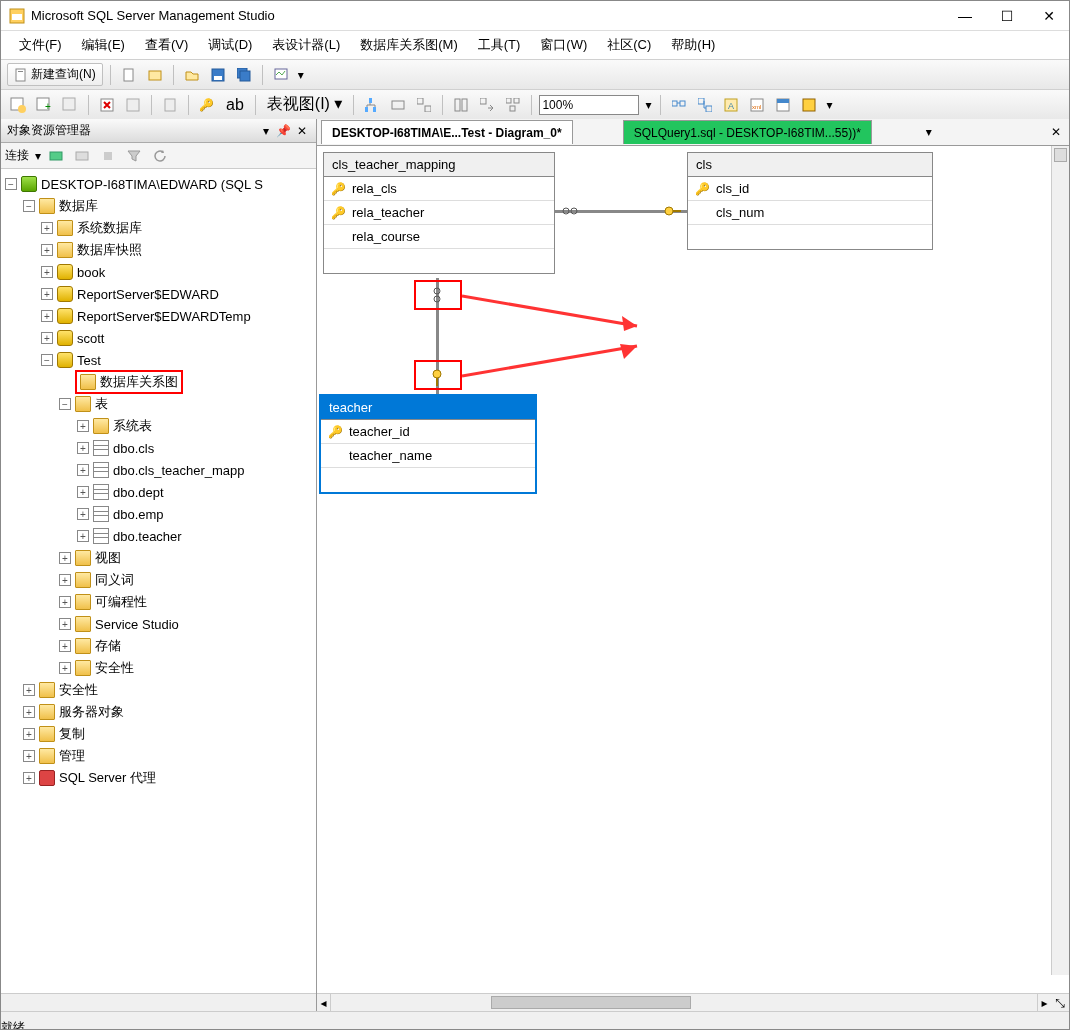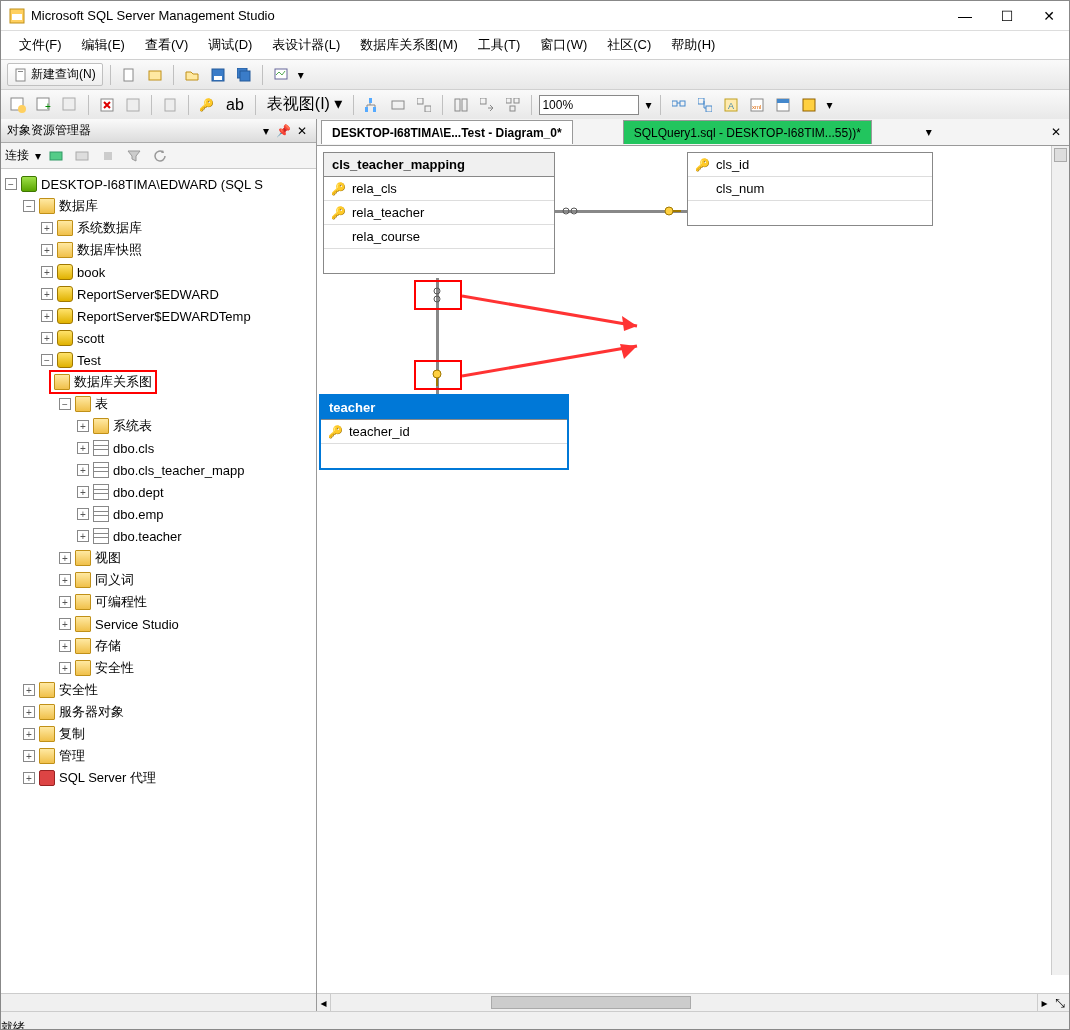--- a/index.html
+++ b/index.html
@@ -57,21 +57,21 @@
 .tab { height: 24px; padding: 3px 10px; border: 1px solid #999; border-bottom: none; background: #22c55e; margin-right: 2px; cursor: pointer; font-size: 12px; display:flex; align-items:center; }
 .tab.active { background: #fff; font-weight: bold; }
 .tabs .tab-close { margin-left: auto; padding: 2px 4px; cursor:pointer; }
 .tabs .tab-dd { padding: 2px 4px; cursor:pointer; }
 
 .diagram-canvas { flex: 1; background: #fff; position: relative; overflow: hidden; border-top: 1px solid #999; }
 
 
 .db-table { position: absolute; border: 1px solid #888; background: #fff; font-size: 13px; }
 .db-table.selected { border: 2px solid #0078d7; }
-.db-table .t-head { background: #f0f0f0; padding: 4px 8px; font-weight: bold; border-bottom: 1px solid #888; }
+.db-table .t-head { background: #f0f0f0; padding: 4px 8px; font-weight: normal; border-bottom: 1px solid #888; }
 .db-table.selected .t-head { background: #0078d7; color: #fff; }
 .db-table .t-row { padding: 3px 8px 3px 8px; border-bottom: 1px solid #ddd; display: flex; align-items: center; height: 24px; }
 .db-table .t-row:last-child { border-bottom: none; }
 .key-icon { width: 14px; height: 14px; margin-right: 6px; color: #c09018; font-size: 12px; display:inline-flex; align-items:center; justify-content:center; flex-shrink:0;}
 .key-icon.blank { visibility: hidden; }
 
 .red-box { position: absolute; border: 2px solid #ff0000; }
 .rel-line { position: absolute; background: #888; }
 .arrow { position: absolute; }
 
@@ -365,21 +365,21 @@
       <div class="tree-node" style="padding-left:40px">
           <span class="toggle">+</span>
           <span class="node-icon db-icon"></span>
           <span>scott</span>
         </div>
       <div class="tree-node" style="padding-left:40px">
           <span class="toggle">−</span>
           <span class="node-icon db-icon"></span>
           <span>Test</span>
         </div>
-      <div class="tree-node" style="padding-left:32px">
+      <div class="tree-node" style="padding-left:58px">
           <span class="toggle blank"></span>
           <span class="highlighted" style="display:flex;align-items:center;">
             <span class="node-icon folder-icon"></span>
             <span>数据库关系图</span>
           </span>
         </div>
       <div class="tree-node" style="padding-left:58px">
           <span class="toggle">−</span>
           <span class="node-icon folder-icon"></span>
           <span>表</span>
@@ -497,36 +497,41 @@
             <span>rela_teacher</span>
           </div>
         <div class="t-row">
             <span class="key-icon blank">🔑</span>
             <span>rela_course</span>
           </div>
         <div class="t-row"></div>
       </div>
 
       <div class="db-table" style="left:370px; top:6px; width:246px;">
+        <div class="t-head">cls</div>
         <div class="t-row">
             <span class="key-icon">🔑</span>
             <span>cls_id</span>
           </div>
         <div class="t-row">
             <span class="key-icon blank">🔑</span>
             <span>cls_num</span>
           </div>
         <div class="t-row"></div>
       </div>
 
-      <div class="db-table selected" style="left:2px; top:248px; width:250px;">
+      <div class="db-table selected" style="left:2px; top:248px; width:218px;">
         <div class="t-head">teacher</div>
         <div class="t-row">
             <span class="key-icon">🔑</span>
             <span>teacher_id</span>
+          </div>
+        <div class="t-row">
+            <span class="key-icon blank">🔑</span>
+            <span>teacher_name</span>
           </div>
         <div class="t-row"></div>
       </div>
 
       <div class="rel-line" style="left:238px; top:64px; width:132px; height:3px;"></div>
       <svg style="position:absolute; left:244px; top:58px;" width="20" height="14">
           <circle cx="5" cy="7" r="3" fill="none" stroke="#555"></circle>
           <circle cx="13" cy="7" r="3" fill="none" stroke="#555"></circle>
         </svg>
       <svg style="position:absolute; left:346px; top:56px;" width="22" height="18">

